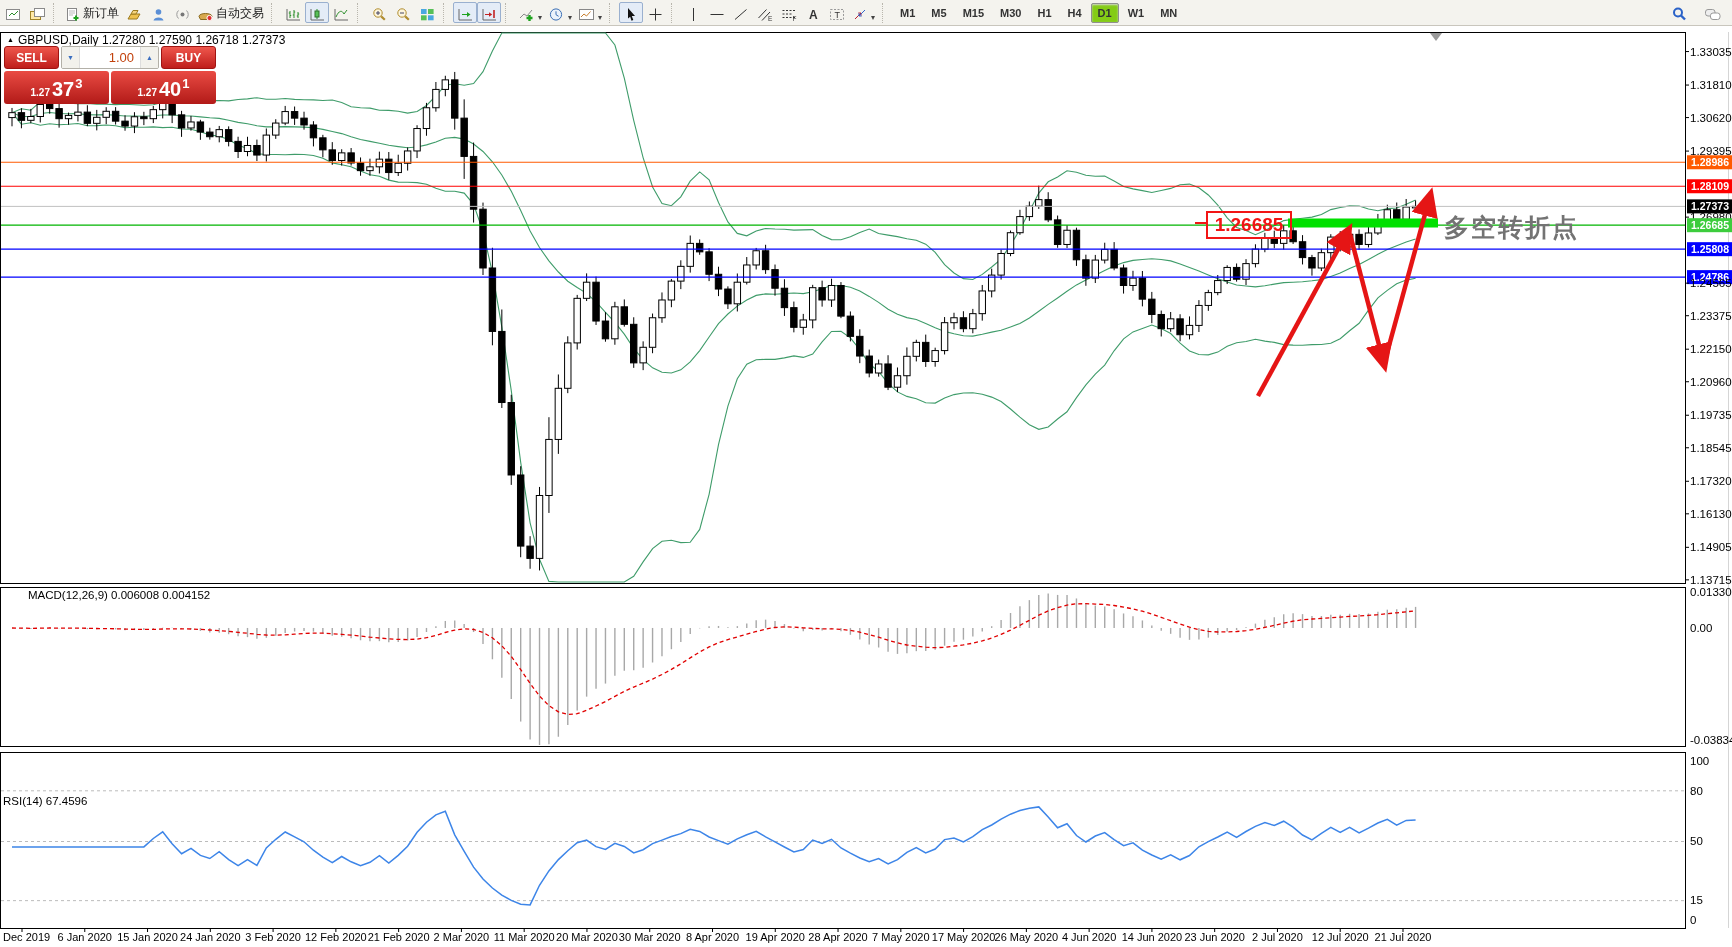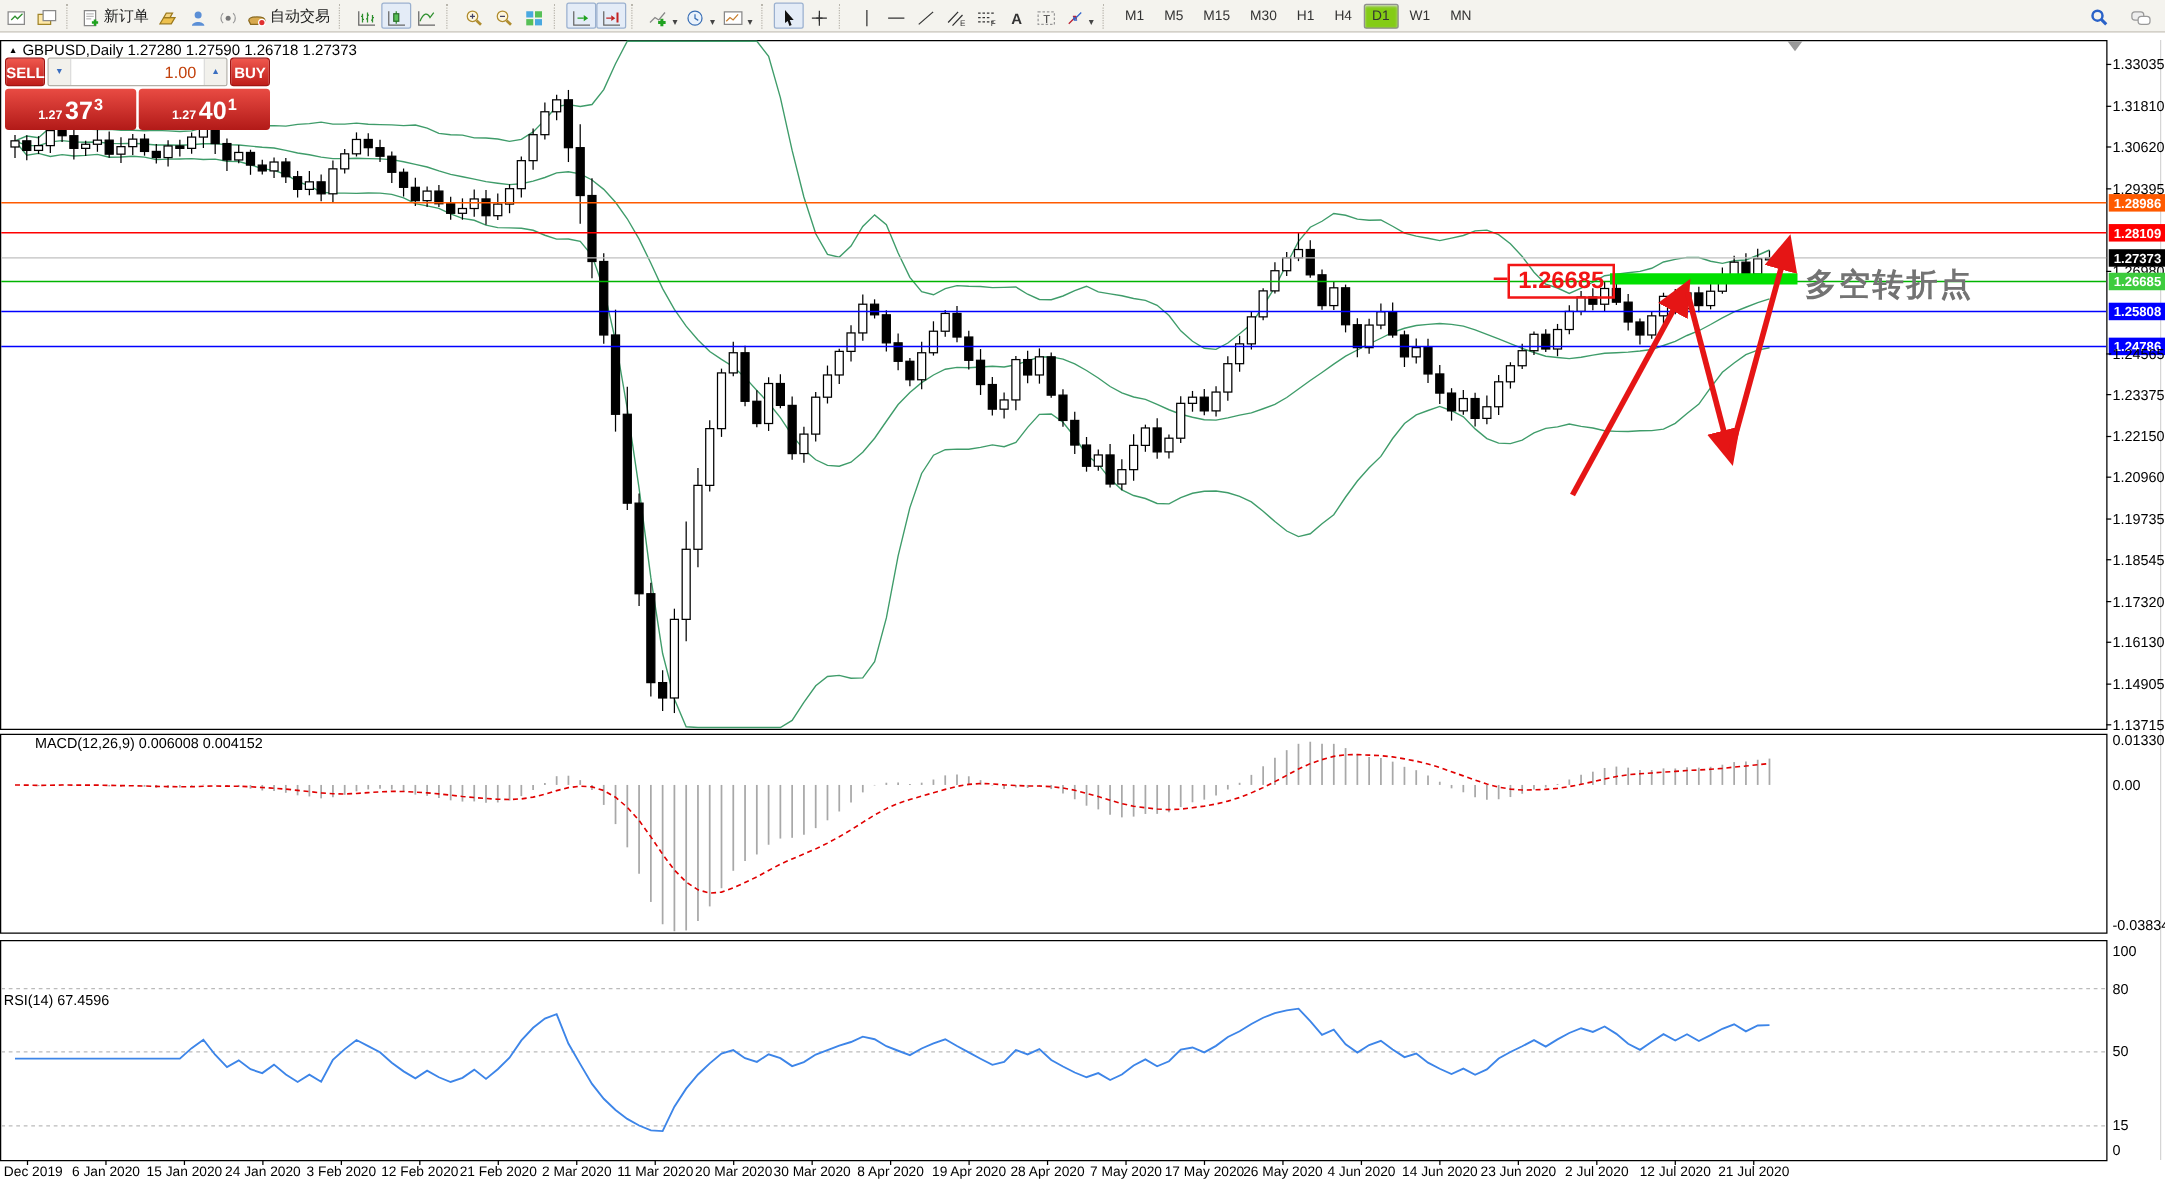--- a/index.html
+++ b/index.html
@@ -8,34 +8,34 @@
   
   .toolbar{position:absolute;left:0;top:0;width:1732px;height:25px;background:#f4f3ee;
     border-bottom:1px solid #c9c6bd;display:flex;align-items:center;z-index:5;padding-left:1px;}
   .tb-btn{height:21px;min-width:24px;display:flex;align-items:flex-end;justify-content:center;
     background:transparent;border:1px solid transparent;border-radius:2px;padding:0 2px;gap:2px;cursor:default;}
   .tb-btn.active{background:#e4ecf7;border:1px solid #9ab0cf;}
   .tb-btn .lbl{font-size:12px;color:#1a1a1a;white-space:nowrap;}
   .tb-sep{width:6px;height:20px;border-left:1px dotted #b9b6ad;margin:0 3px 0 4px;}
   .caret{font-size:8px;color:#444;margin-left:1px;}
   .tf{font-size:11px;color:#333;padding:3px 6px;border:1px solid transparent;background:transparent;
-    border-radius:2px;margin:0 1px;cursor:default;min-width:26px;text-align:center;}
+    border-radius:2px;margin:0 1px;cursor:default;min-width:26px;text-align:center;font-weight:bold;}
   .tf.active{background:#84cc16;border:1px solid #8f8f8f;box-shadow:inset 0 1px 2px #d5d5d5;}
   .tb-spacer{flex:1;}
   .tb-right{display:flex;margin-right:8px;gap:10px;}
   
   #chart-canvas{position:absolute;left:0;top:0;z-index:1;}
   svg text{font-family:"Liberation Sans","DejaVu Sans",sans-serif;}
   
   .symlab{position:absolute;left:7px;top:33px;z-index:6;font-size:12px;color:#000;white-space:nowrap;}
   .symtri{font-size:7px;margin-right:4px;vertical-align:2px;color:#000;}
   .indlab{position:absolute;z-index:6;font-size:11.5px;color:#000;white-space:nowrap;}
   .ocp{position:absolute;left:4px;top:46px;width:212px;z-index:6;}
   .ocp-row{display:flex;height:23px;gap:2px;}
-  .ocp-sell,.ocp-buy{width:32px;background:linear-gradient(#ef574d,#bf1e1b);color:#fff;font-size:12px;
+  .ocp-sell,.ocp-buy{width:55px;background:linear-gradient(#ef574d,#bf1e1b);color:#fff;font-size:12px;
     font-weight:bold;border:1px solid #a01412;border-radius:3px;cursor:pointer;padding:0;}
   .ocp-stepper{flex:1;display:flex;background:#fff;border:1px solid #b3b0a8;border-radius:2px;overflow:hidden;}
   .st-btn{width:18px;font-size:7px;color:#3a6ec0;background:#f2f1ec;border:none;padding:0;cursor:pointer;}
   .st-dn{border-right:1px solid #ddd;}
   .st-up{border-left:1px solid #ddd;}
   .st-val{flex:1;font-size:13px;color:#c2410c;text-align:right;padding:3px 6px 0 0;}
   .ocp-row2{display:flex;gap:2px;margin-top:2px;}
   .ocp-price{flex:1;height:31px;background:linear-gradient(#e94b43,#b21a18);border-radius:3px;color:#fff;
     display:flex;align-items:flex-end;justify-content:center;padding-bottom:2px;cursor:pointer;}
   .pp{font-size:10px;font-weight:bold;margin-right:2px;line-height:19px;}

